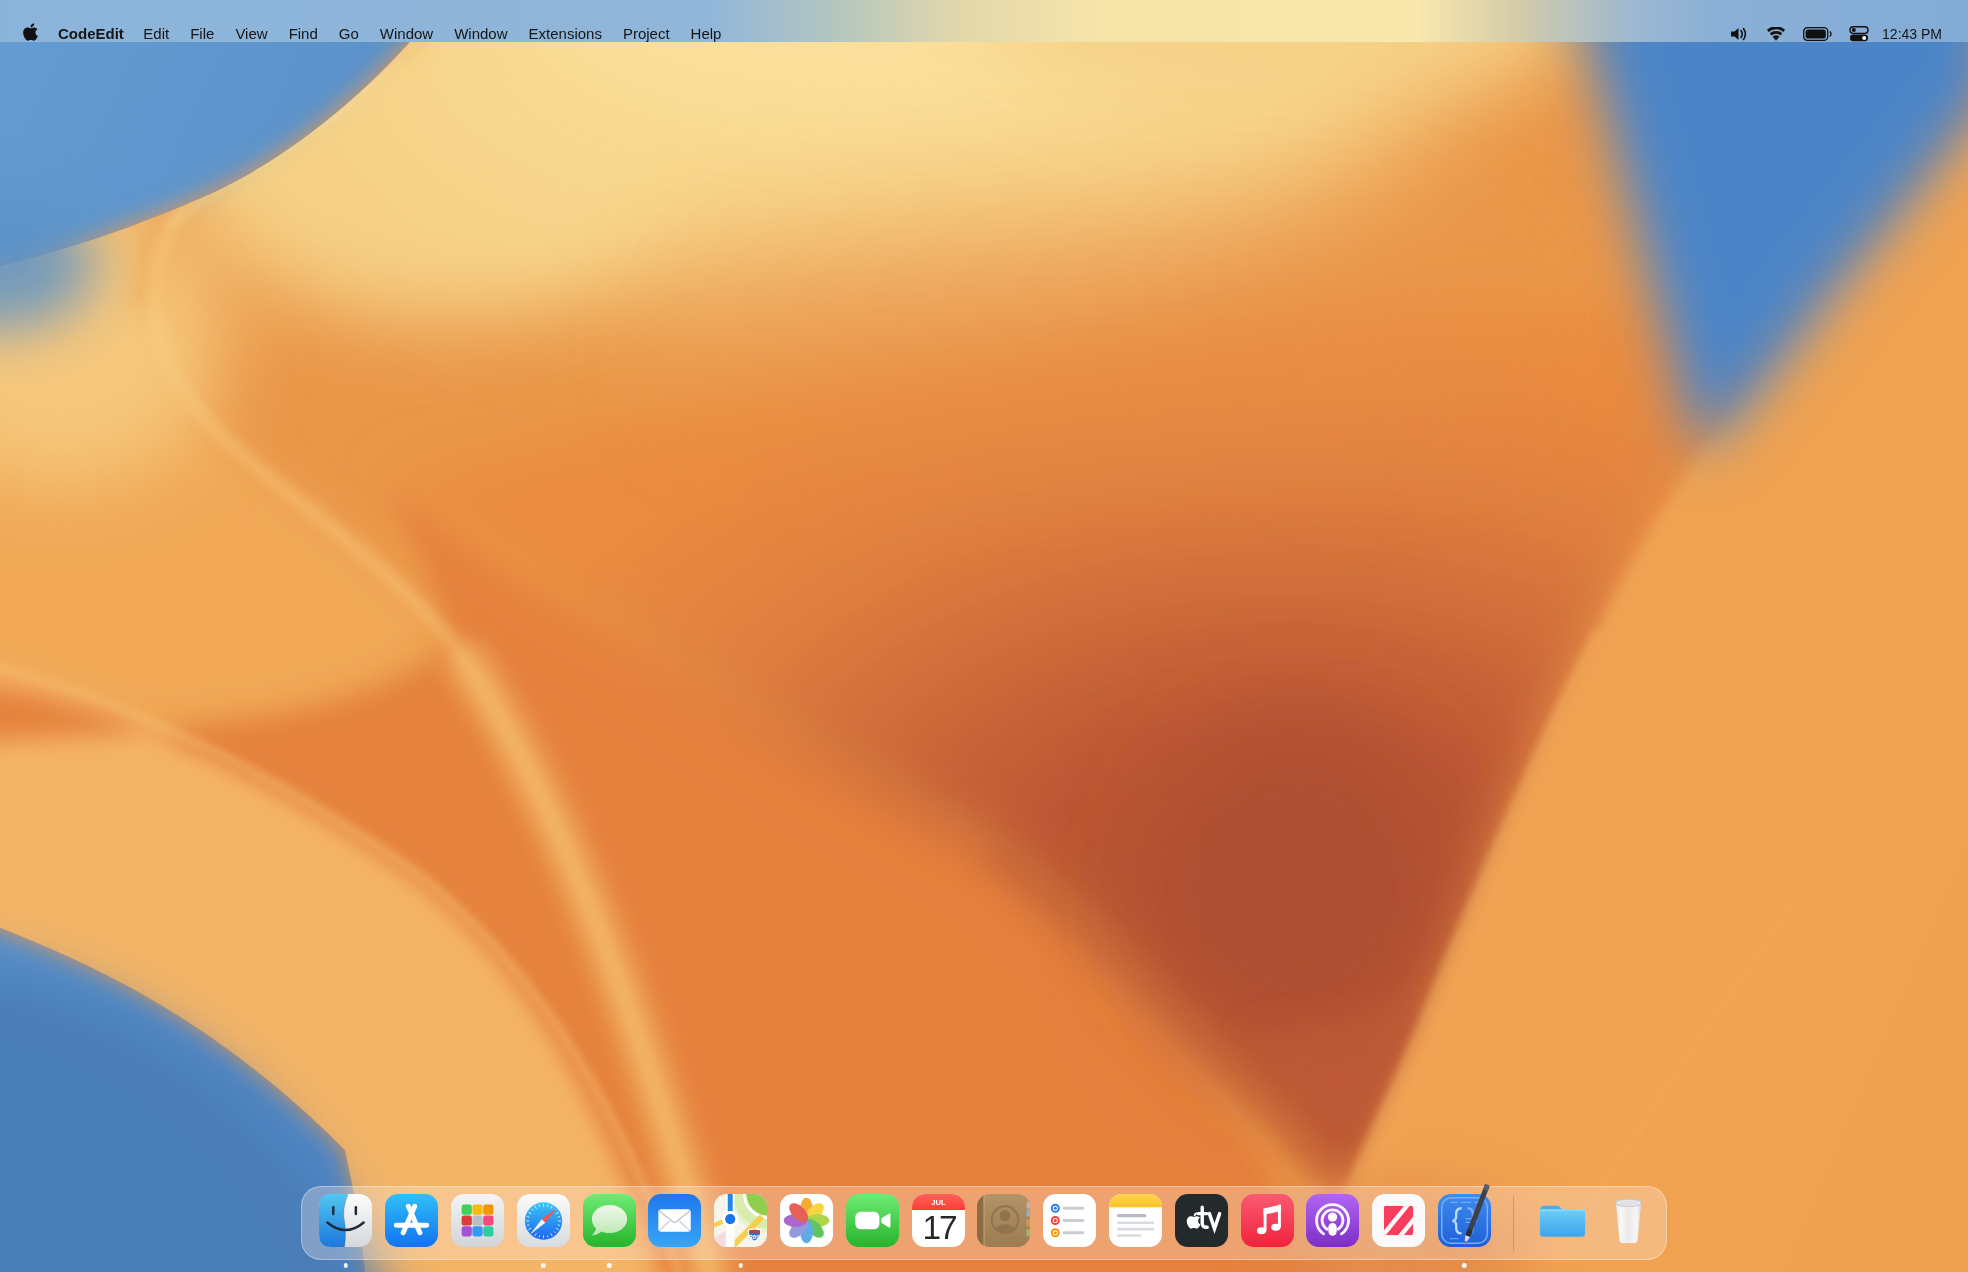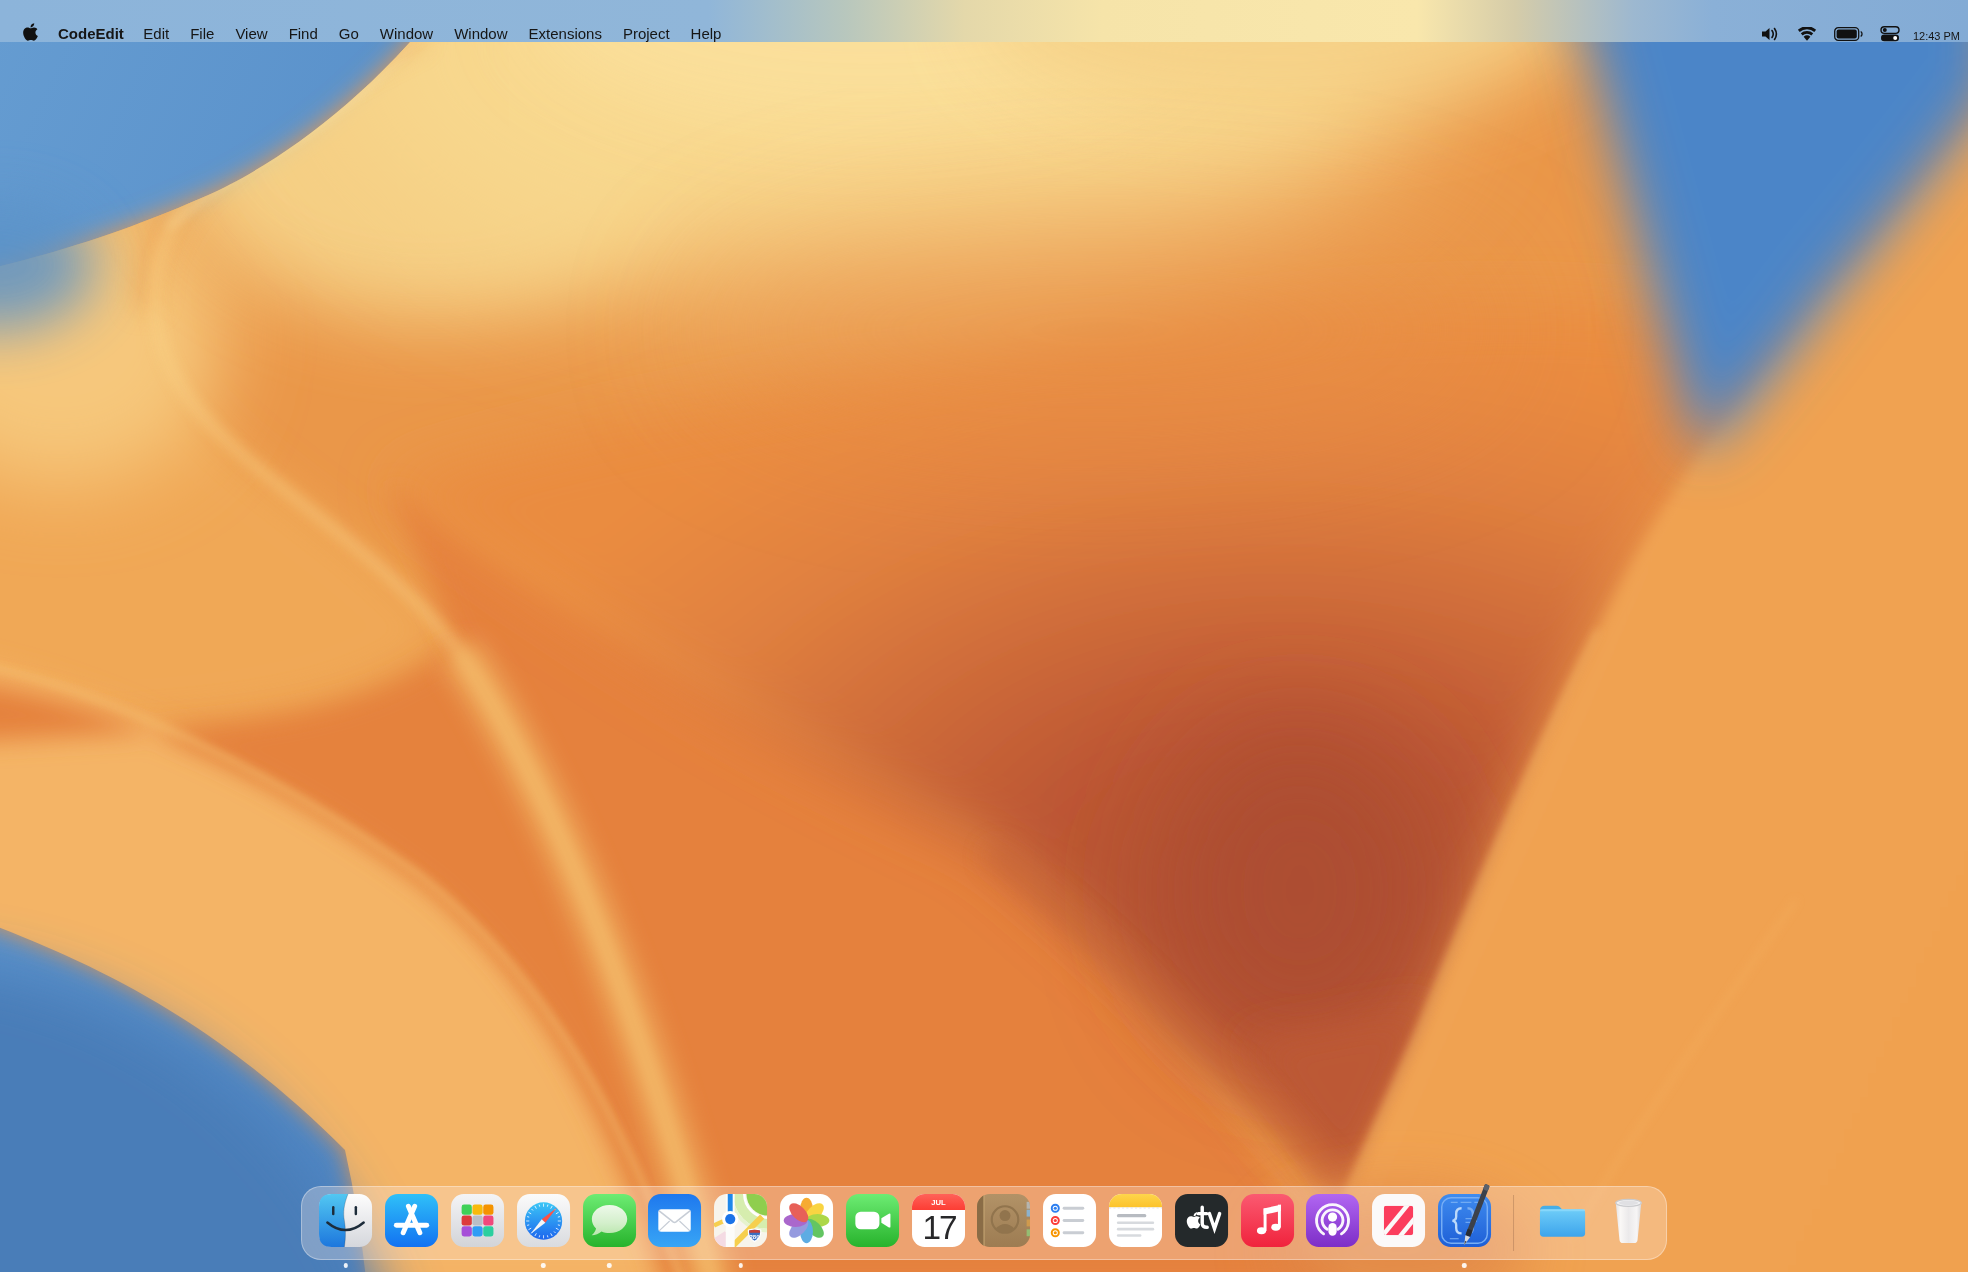--- a/index.html
+++ b/index.html
@@ -3,21 +3,21 @@
 <meta charset="utf-8">
 <style>
 *{margin:0;padding:0;box-sizing:border-box}
 html,body{width:1968px;height:1272px;overflow:hidden;font-family:"Liberation Sans",sans-serif}
 #wall{position:absolute;left:0;top:0;width:1968px;height:1272px}
 #menubar{position:absolute;top:0;left:0;width:1968px;height:42px;display:flex;align-items:flex-end;background:linear-gradient(90deg,#8cb4da 0%,#90b6d9 36%,#b8c7bd 43%,#e4d8aa 49%,#f6e4a9 56%,#f9e7ac 72%,#d5cca9 77%,#9db8d0 83%,#8ab0d7 87%,#83abd5 100%);color:#161616;font-size:15px}
 #menubar .logo{margin-left:22px;margin-right:10px;display:flex;align-items:center}
 .mi{padding:0 10.5px}
 .mi.b{font-weight:bold;padding:0 9px}
 #stat{margin-left:auto;display:flex;align-items:center;gap:17px}
-#time{margin-left:13px;margin-right:8px;font-size:11px}
+#time{margin-left:13px;margin-right:26px;font-size:14px}
 #dock{position:absolute;left:50%;transform:translateX(-50%);bottom:12.5px;height:74px;border-radius:20px;background:rgba(255,240,232,0.3);border:0.5px solid rgba(255,255,255,0.35);display:flex;align-items:center;padding:0 5px 0 11px}
 .di{width:65.8px;height:94px;position:relative;display:flex;align-items:center;justify-content:center;flex:none}
 .di svg{width:55px;height:55px;display:block;margin-top:-5px}
 .dot{position:absolute;bottom:2px;left:50%;transform:translateX(-50%);width:4.5px;height:4.5px;border-radius:50%;background:rgba(255,255,255,0.9)}
 .sep{width:1px;height:56px;background:rgba(80,50,35,0.22);margin:0 15.5px;flex:none}
 </style>
 </head>
 <body>
 <svg id="wall" width="1968" height="1272" viewBox="0 0 1968 1272">
 <defs>

